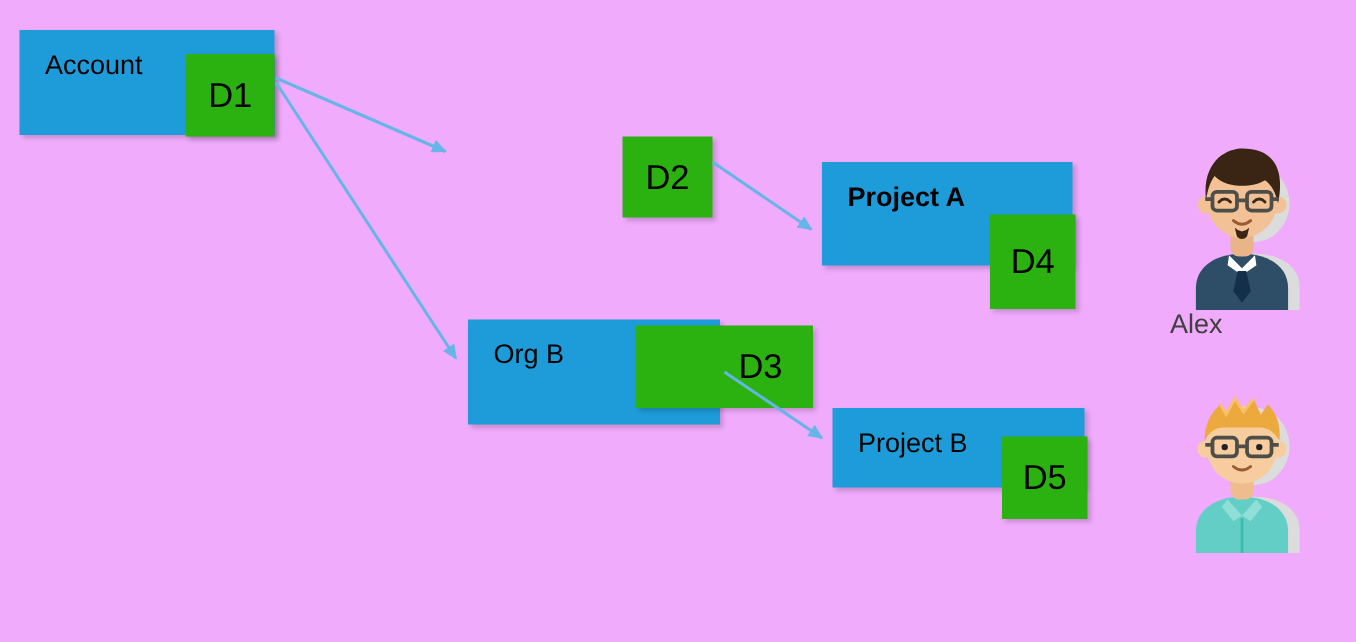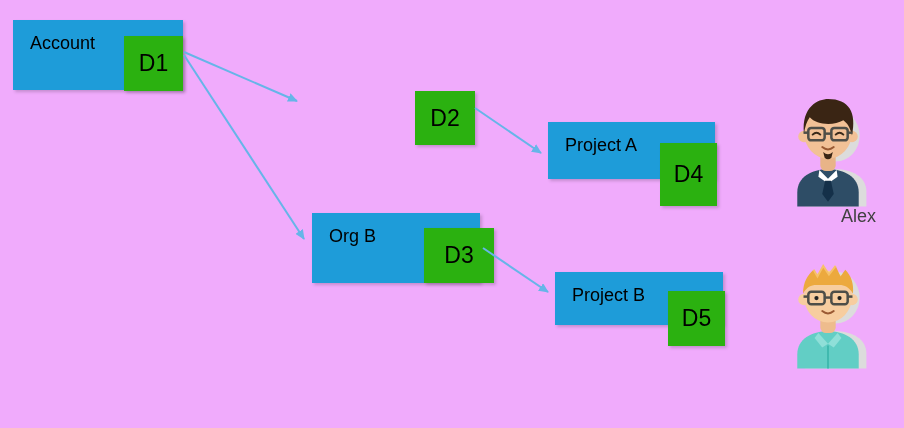--- a/index.html
+++ b/index.html
@@ -14,32 +14,32 @@
   }
   .badge{
     position:absolute;background:#2bb110;color:#000;font-size:23px;
     display:flex;align-items:center;justify-content:center;
     box-shadow:2px 2px 3px rgba(0,0,0,0.18);
   }
   #node-account{left:13px;top:20px;width:170px;height:70px;}
   #badge-d1{left:124px;top:36px;width:59px;height:55px;}
   #node-org-a{left:305px;top:73px;width:170px;height:67px;}
   #badge-d2{left:415px;top:91px;width:60px;height:54px;}
-  #node-project-a{left:548px;top:122px;width:167px;height:57px;}
+  #node-project-a{left:548px;top:108px;width:167px;height:69px;font-weight:bold;}
   #badge-d4{left:660px;top:143px;width:57px;height:63px;}
   #node-org-b{left:312px;top:213px;width:168px;height:70px;}
-  #badge-d3{left:424px;top:228px;width:70px;height:55px;}
+  #badge-d3{left:424px;top:217px;width:70px;height:55px;padding-left:48px;}
   #node-project-b{left:555px;top:272px;width:168px;height:53px;}
   #badge-d5{left:668px;top:291px;width:57px;height:55px;}
   .edges{position:absolute;left:0;top:0;width:904px;height:428px;pointer-events:none;}
   .avatar{position:absolute;width:96px;height:116px;}
   #avatar-alex{left:780px;top:91px;}
   #avatar-uri{left:780px;top:253px;}
   .user-label{
-    position:absolute;width:96px;text-align:right;font-size:18px;color:#404040;
+    position:absolute;width:96px;text-align:left;font-size:18px;color:#404040;
   }
   #label-alex{left:780px;top:206px;}
   #label-uri{left:778px;top:371px;}
 </style>
 </head>
 <body>
 
 <div class="canvas">
 
   <div class="node" id="node-account">

